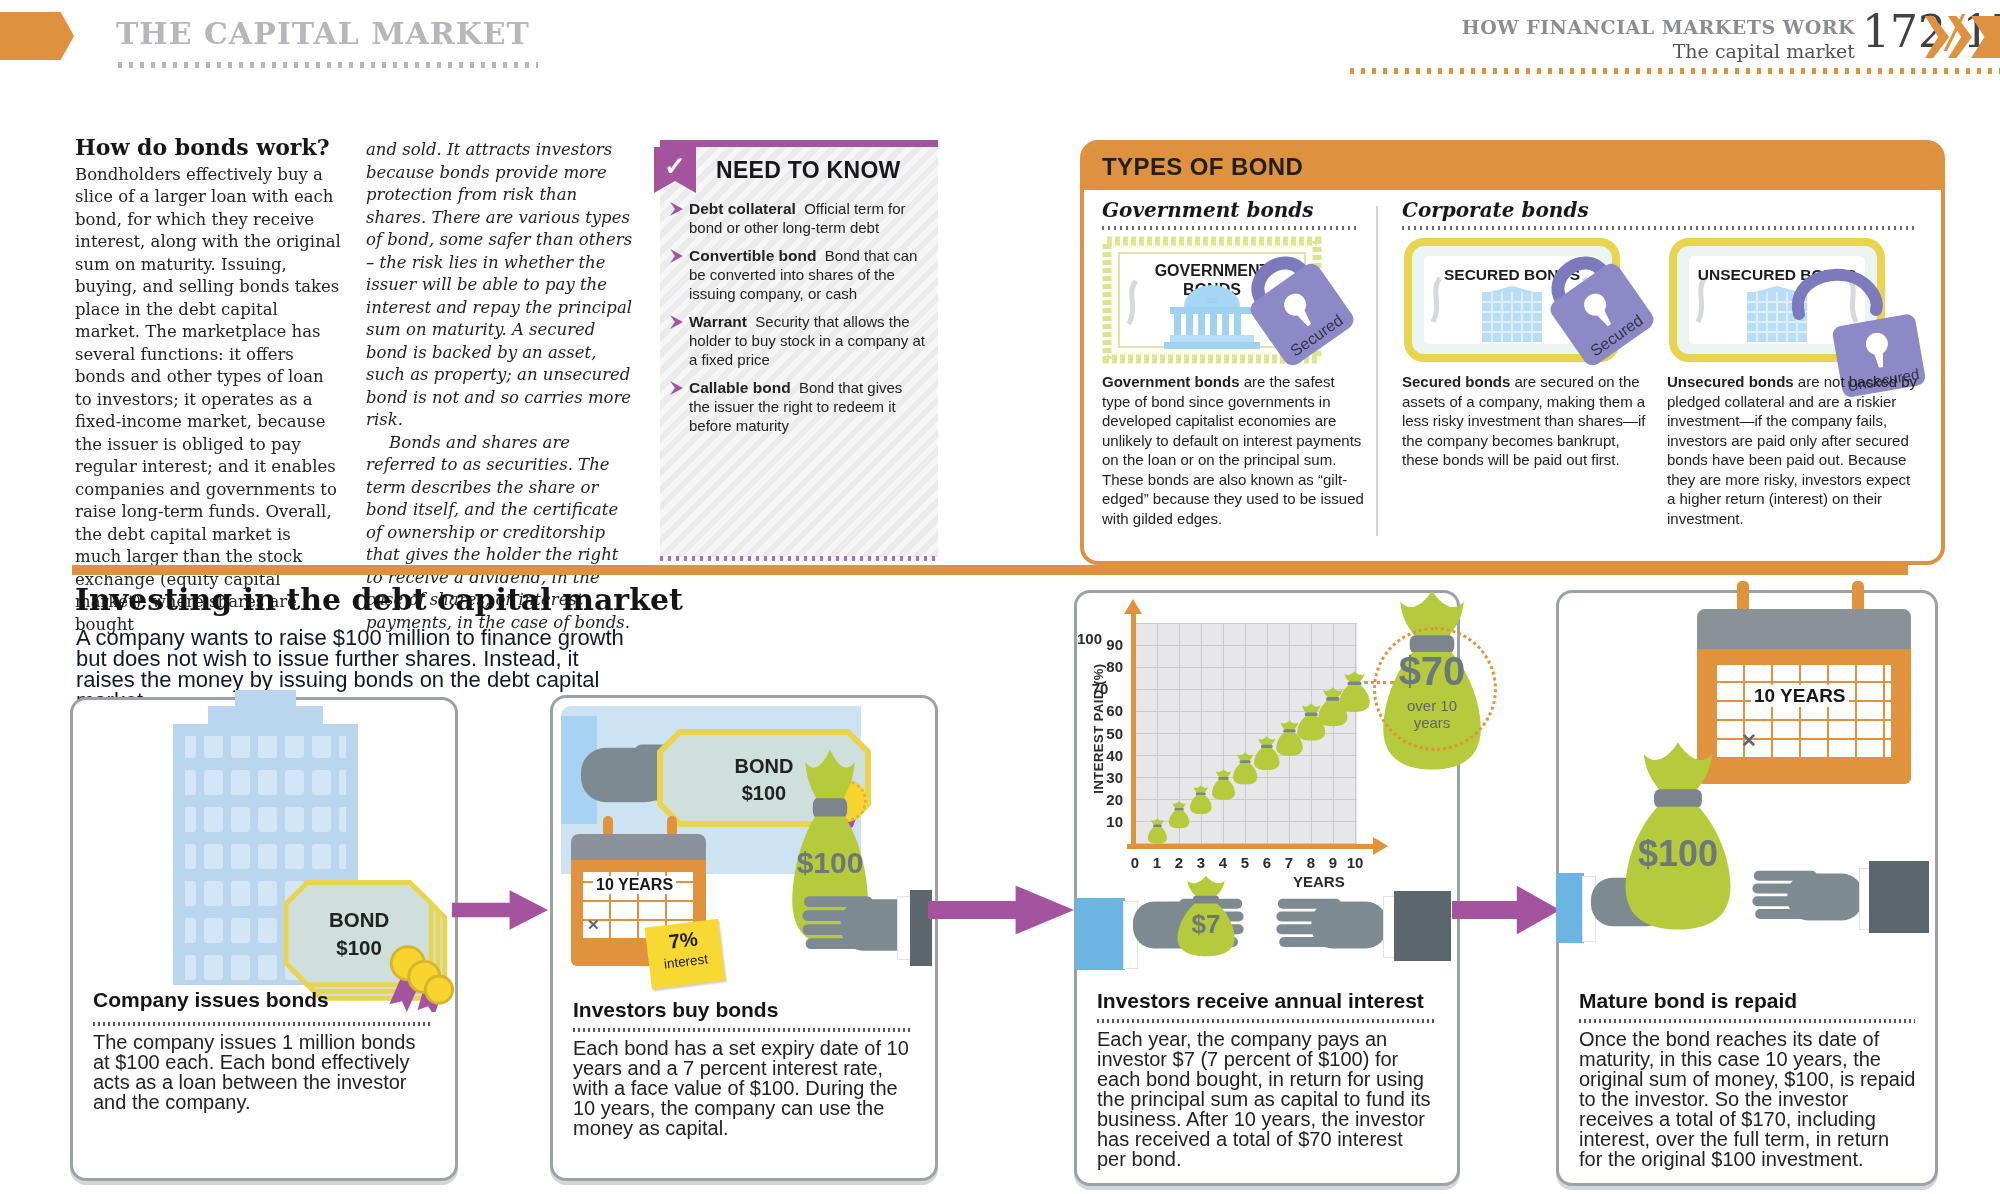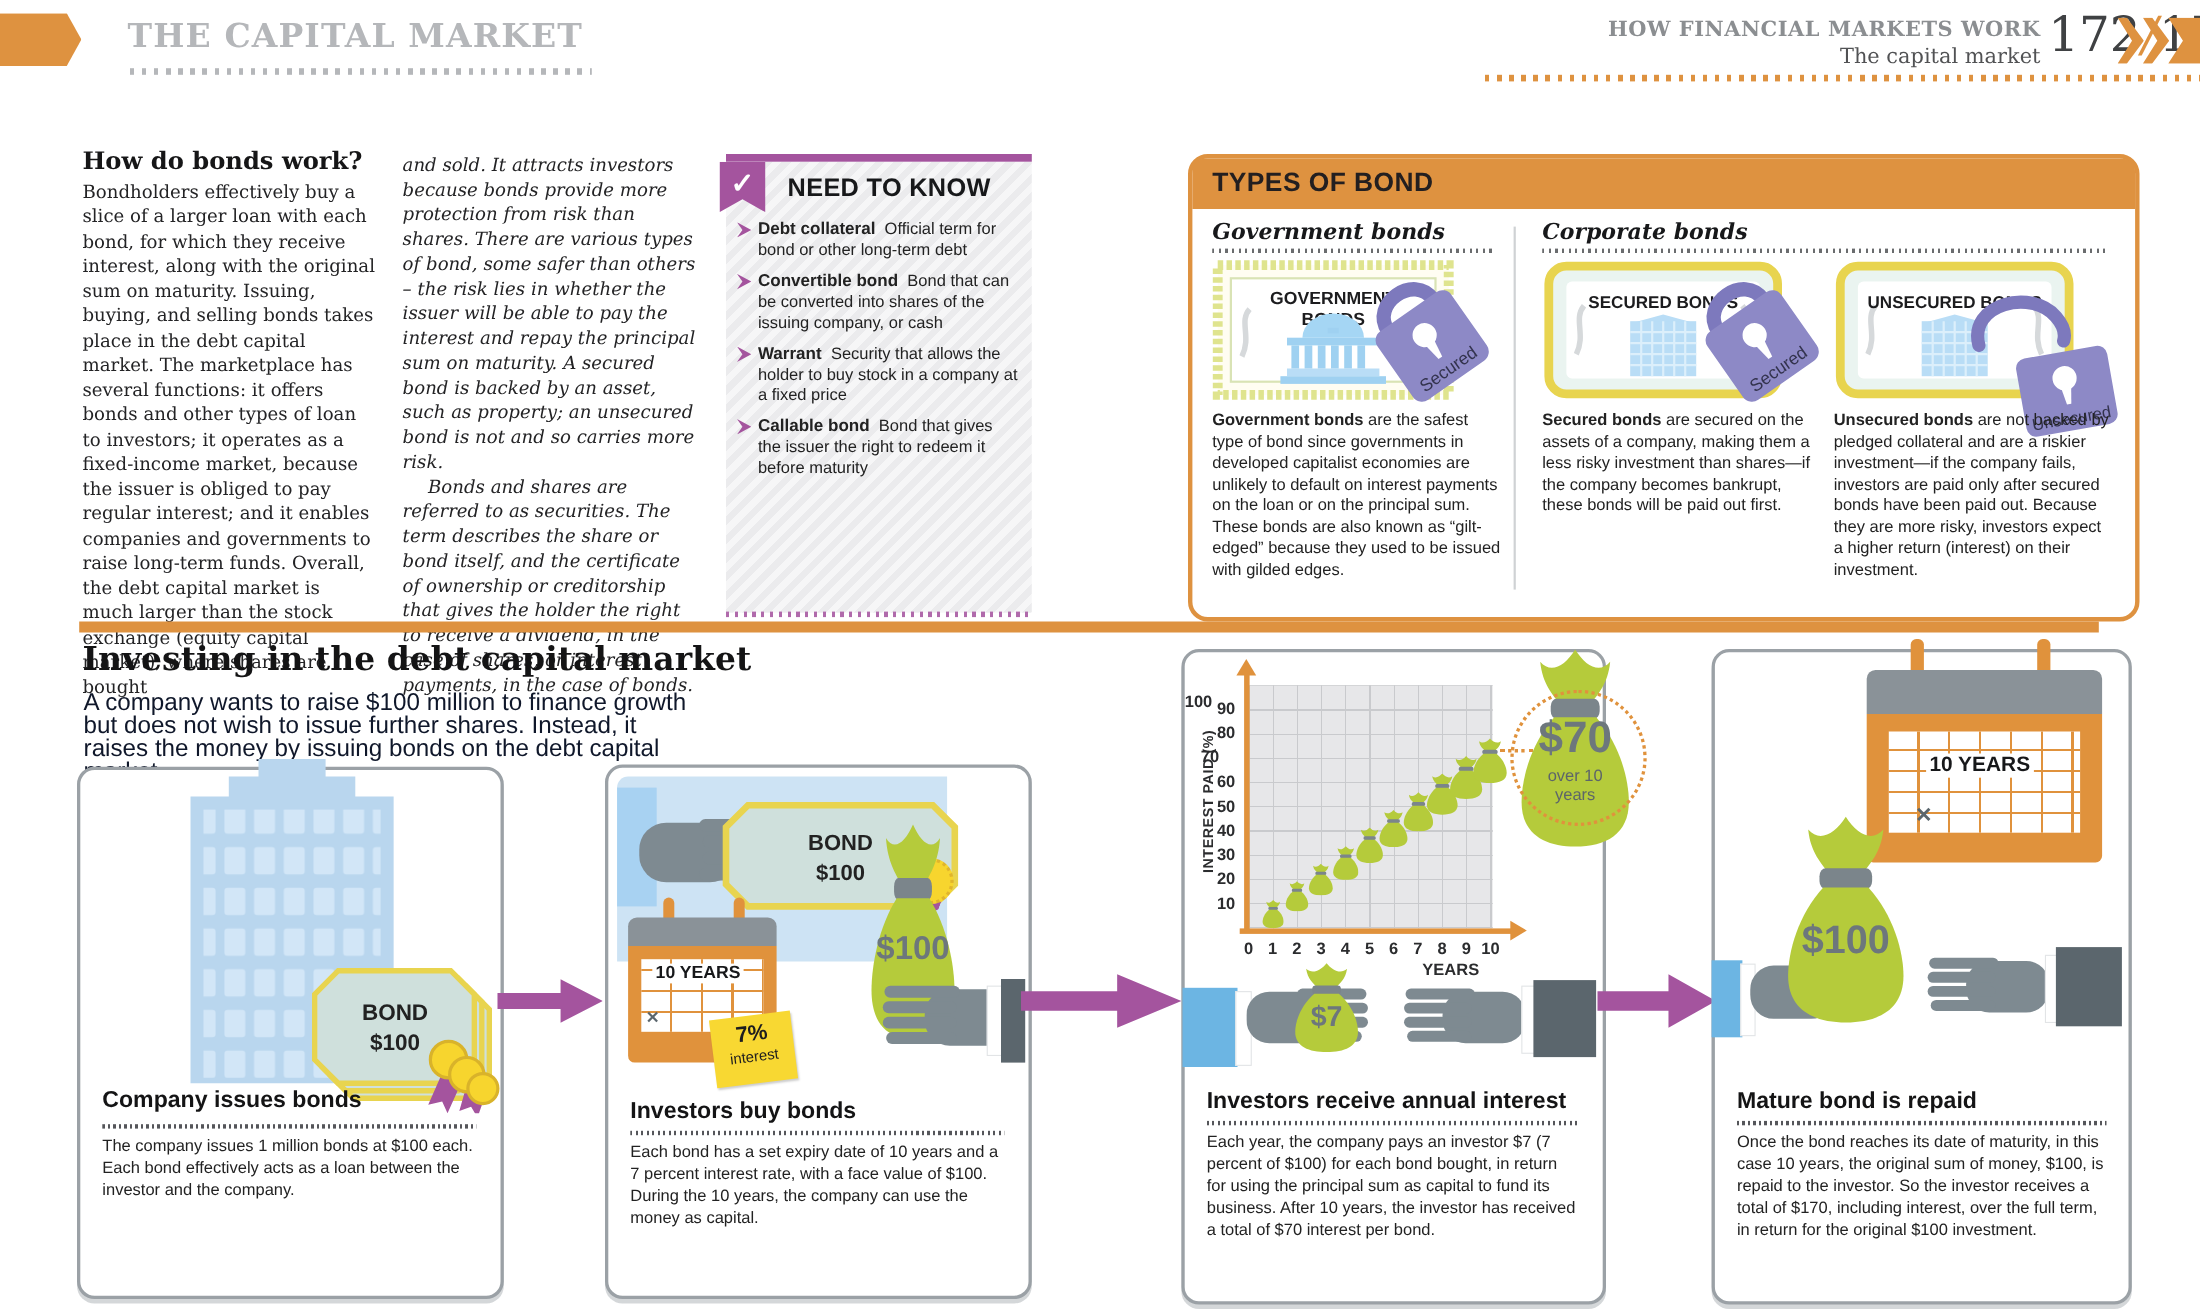--- a/index.html
+++ b/index.html
@@ -64,21 +64,21 @@
   
   .rule{left:72px;top:565px;width:1836px;height:10px;background:#de9240;}
   .invest-head{left:75px;top:582px;font-family:"DejaVu Serif",serif;font-weight:bold;font-size:30px;color:#141415;}
   .invest-intro{left:76px;top:627px;width:560px;font-size:22px;line-height:21px;color:#0f172a;}
   
   .panel{position:absolute;background:#fff;border:3px solid #9ba1a6;border-radius:16px;
         box-shadow:0 4px 0 rgba(160,166,170,.45);}
   .step-title{position:absolute;left:20px;font-size:21px;font-weight:bold;color:#141415;}
   .step-dots{position:absolute;left:20px;height:4px;
         background:repeating-linear-gradient(90deg,#55565a 0 2px,transparent 2px 5px);}
-  .step-body{position:absolute;left:20px;font-size:15px;line-height:20px;color:#222;}
+  .step-body{position:absolute;left:20px;font-size:20px;line-height:20px;color:#222;}
   .parrow{position:absolute;background:#a4549e;
         clip-path:polygon(0 36%,60% 36%,60% 12%,100% 50%,60% 88%,60% 64%,0 64%);}
   
   .bag-label{position:absolute;text-align:center;font-weight:bold;color:#6d777c;}
   .sleeve-blue{position:absolute;background:#6cb5e3;}
   .sleeve-dark{position:absolute;background:#5b666d;}
   .cuff{position:absolute;background:#fff;border:1px solid #e2e4e6;}
   
   .cal{position:absolute;}
   .cal-peg{position:absolute;width:10px;height:30px;background:#e0923c;border-radius:5px;top:0;}

